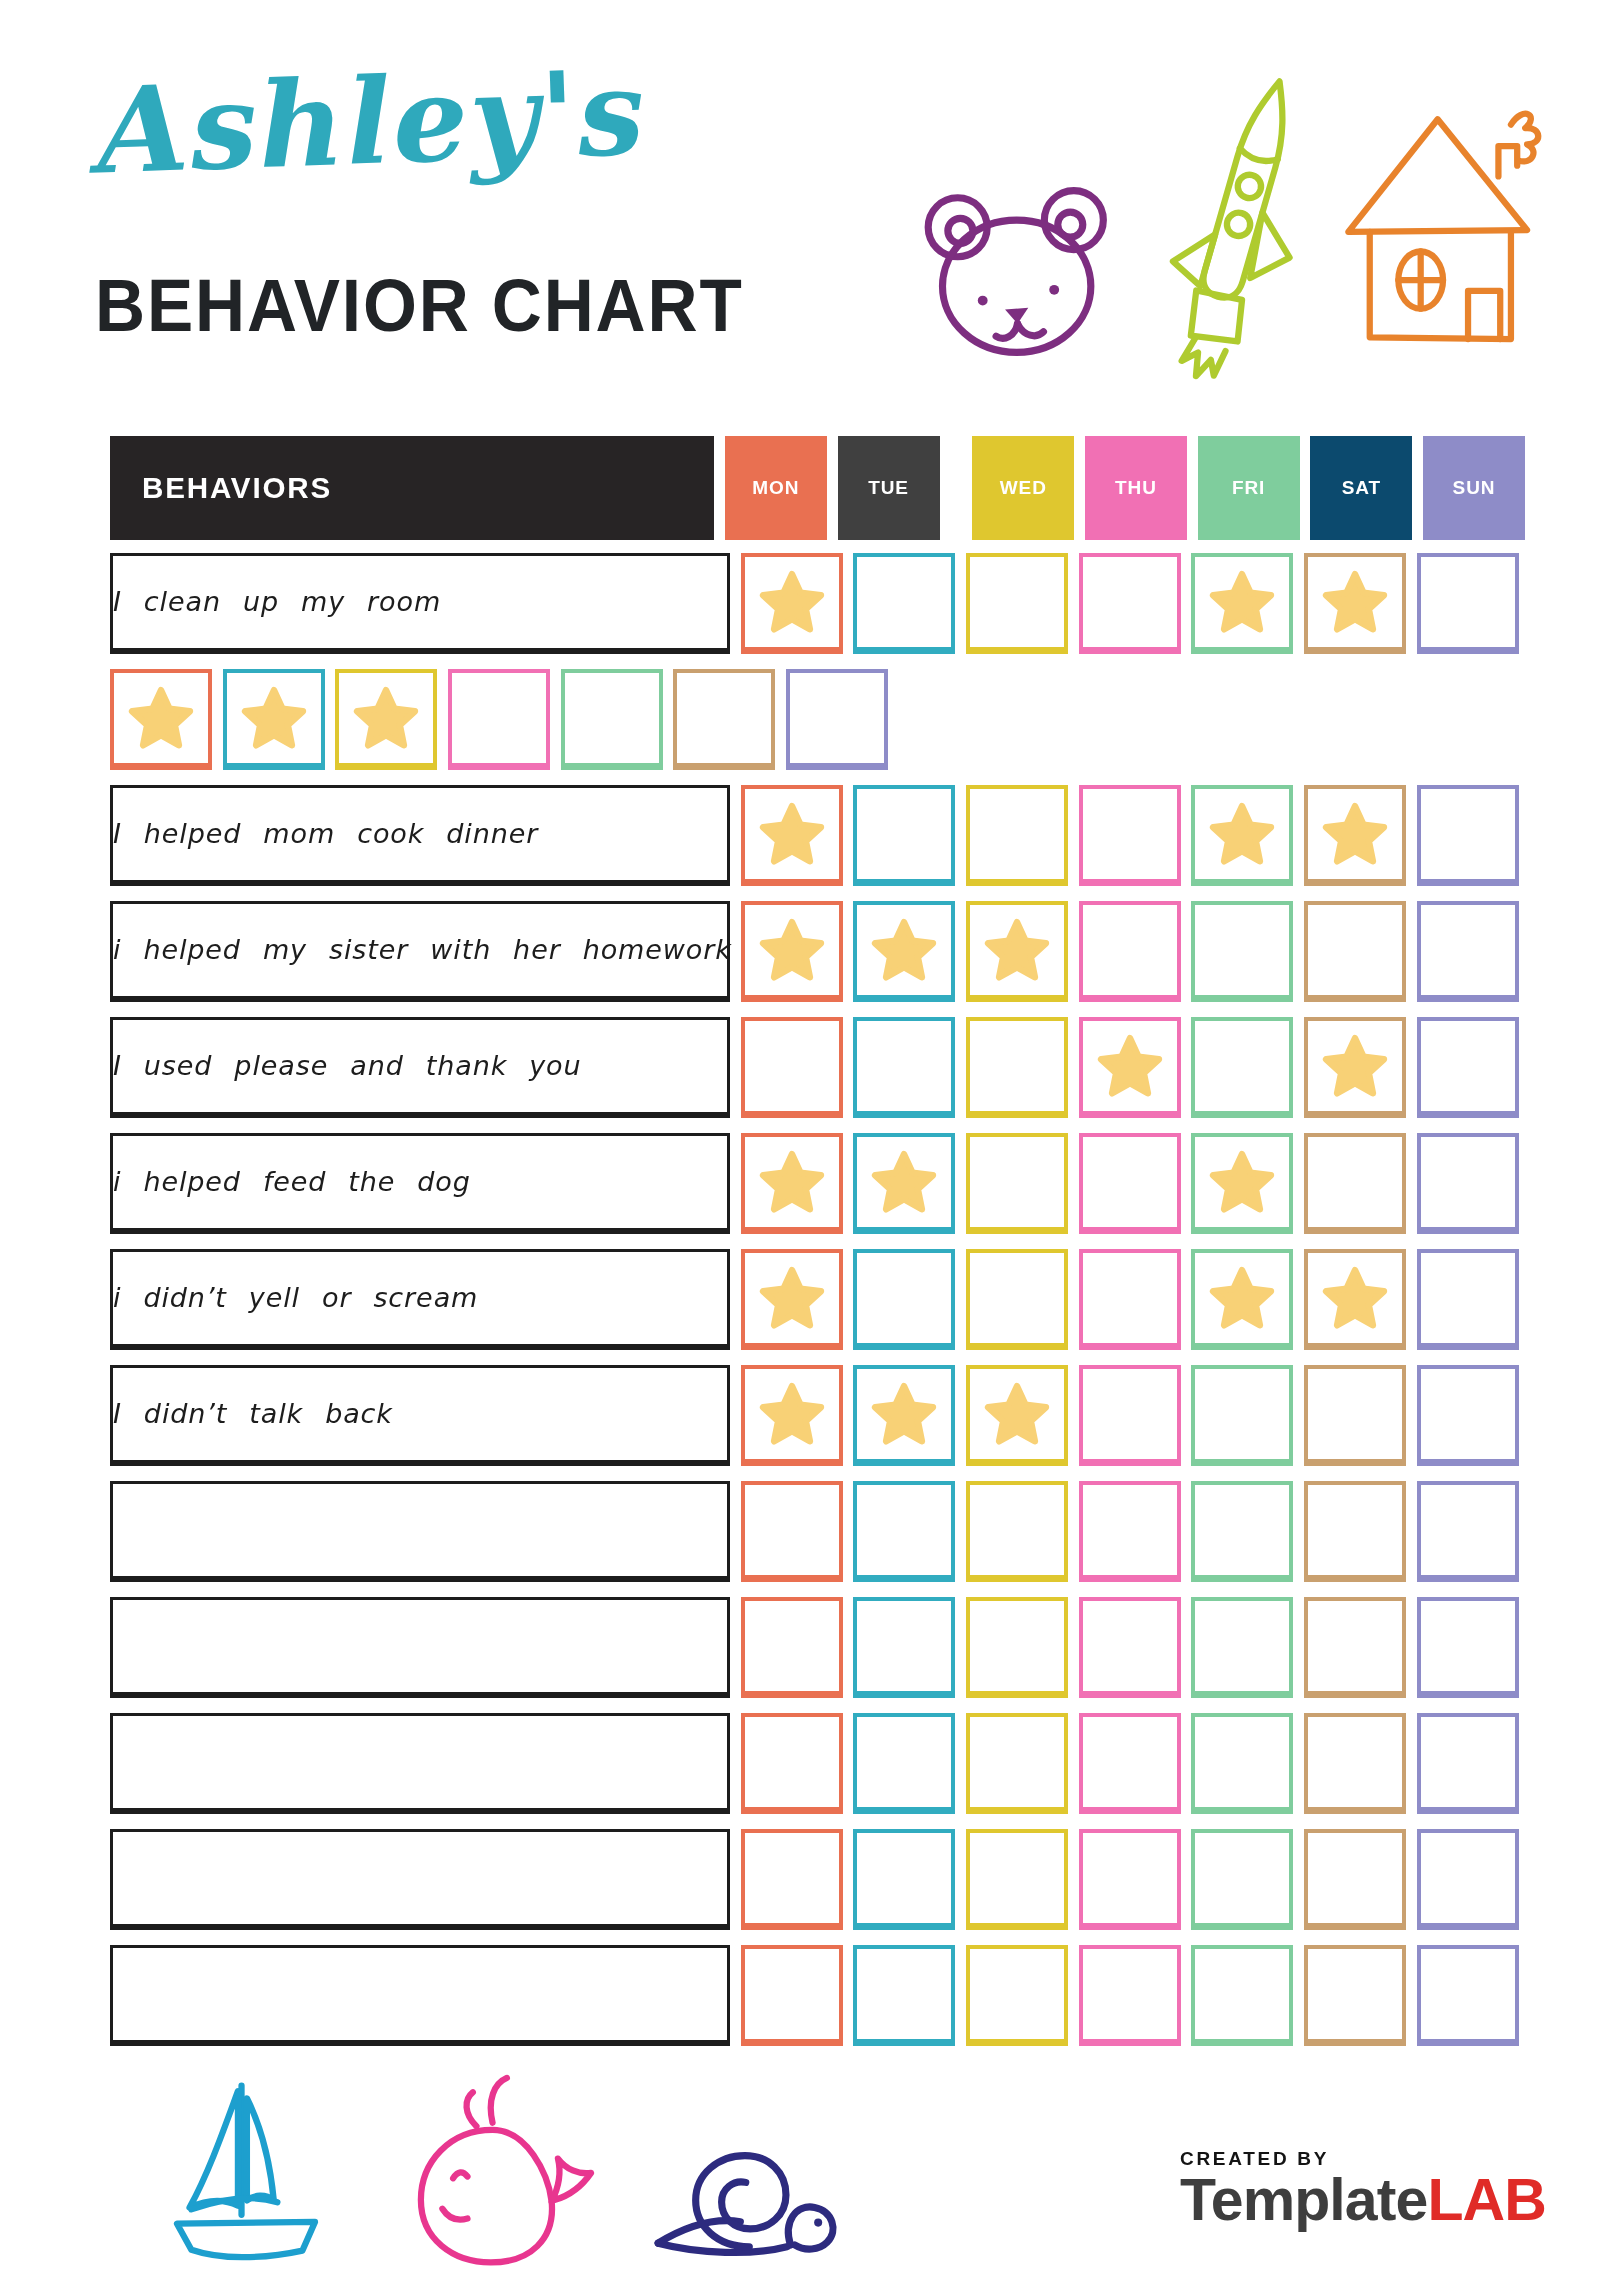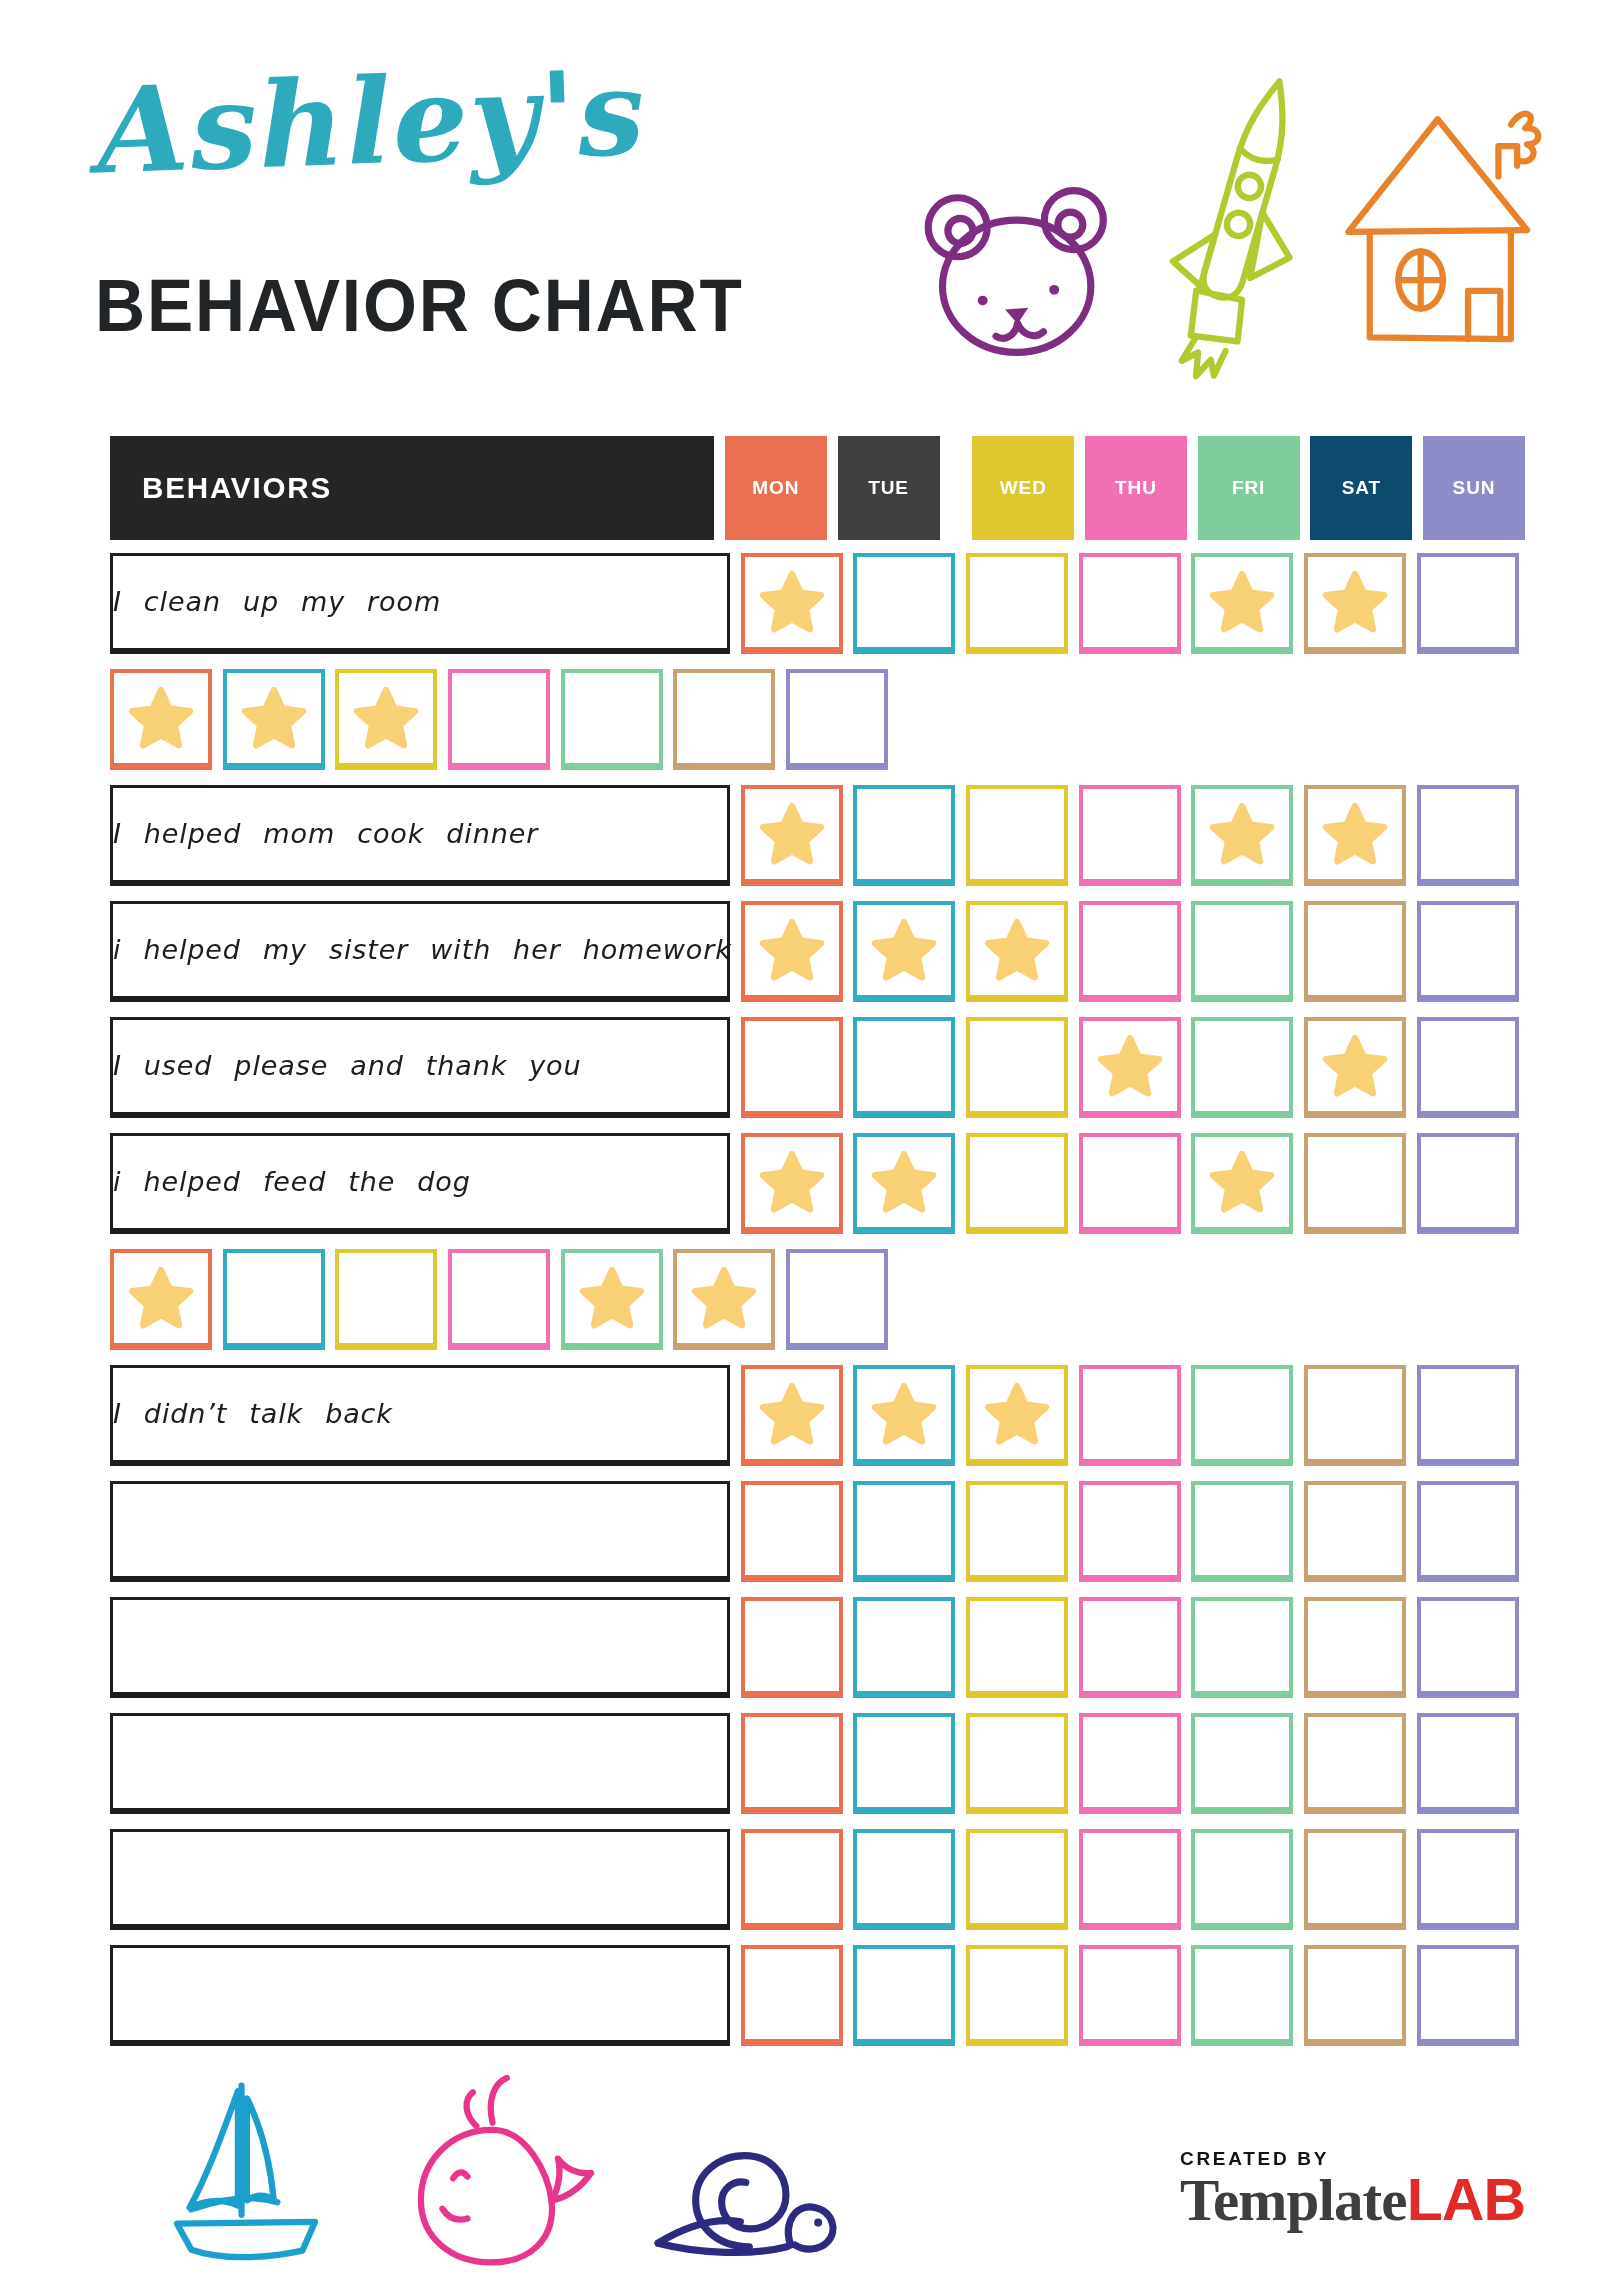--- a/index.html
+++ b/index.html
@@ -43,21 +43,21 @@
   .behavior-text{font-family:"DejaVu Sans",sans-serif;font-style:italic;font-size:27px;
     color:#1d1d1d;letter-spacing:0.9px;word-spacing:12.5px;white-space:nowrap;}
   .cell{width:102px;height:101px;box-sizing:border-box;background:#fff;
     border:4.5px solid;border-bottom-width:7.2px;
     display:flex;align-items:center;justify-content:center;}
   .star{width:66px;height:66px;}
   
   .logo{position:absolute;left:1180px;top:2148px;}
   .created-by{font-size:19px;font-weight:700;letter-spacing:2.7px;color:#141414;}
   .brand{font-size:59px;font-weight:700;letter-spacing:-0.9px;line-height:1.05;position:relative;}
-  .brand-dark{color:var(--logo-dark);font-family:Liberation Serif, serif;}
+  .brand-dark{color:var(--logo-dark);}
   .brand-red{color:var(--logo-red);position:relative;}
 </style>
 </head>
 <body>
 
 <div class="page">
 
   <div class="script-title">Ashley's</div>
   <div class="main-title">BEHAVIOR CHART</div>
 
@@ -242,20 +242,23 @@
           <div class="cell" style="border-color: rgb(241, 112, 180);"></div>
           <div class="cell" style="border-color: rgb(127, 205, 157);">
             <svg class="star" viewBox="0 0 100 100">
   <path d="M50 8 L62.9 36.2 L93.7 39.8 L70.9 60.8 L77 91.2 L50 76 L23 91.2 L29.1 60.8 L6.3 39.8 L37.1 36.2 Z" fill="#F8D176" stroke="#F8D176" stroke-width="10" stroke-linejoin="round"></path>
             </svg>
           </div>
           <div class="cell" style="border-color: rgb(201, 160, 111);"></div>
           <div class="cell" style="border-color: rgb(142, 140, 200);"></div>
         </div>
         <div class="row">
+          <div class="label-box">
+            <span class="behavior-text">i didn’t yell or scream</span>
+          </div>
           <div class="cell" style="border-color: rgb(233, 112, 81);">
             <svg class="star" viewBox="0 0 100 100">
   <path d="M50 8 L62.9 36.2 L93.7 39.8 L70.9 60.8 L77 91.2 L50 76 L23 91.2 L29.1 60.8 L6.3 39.8 L37.1 36.2 Z" fill="#F8D176" stroke="#F8D176" stroke-width="10" stroke-linejoin="round"></path>
             </svg>
           </div>
           <div class="cell" style="border-color: rgb(49, 172, 192);"></div>
           <div class="cell" style="border-color: rgb(223, 199, 47);"></div>
           <div class="cell" style="border-color: rgb(241, 112, 180);"></div>
           <div class="cell" style="border-color: rgb(127, 205, 157);">
             <svg class="star" viewBox="0 0 100 100">

